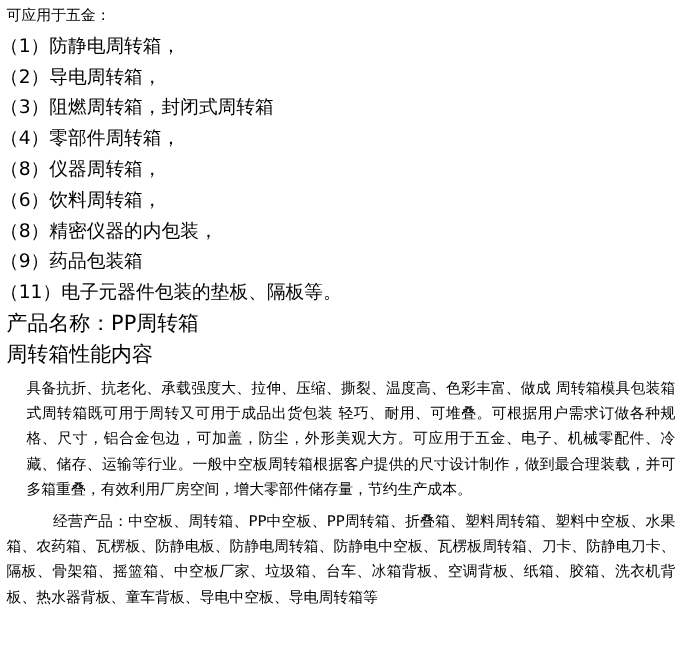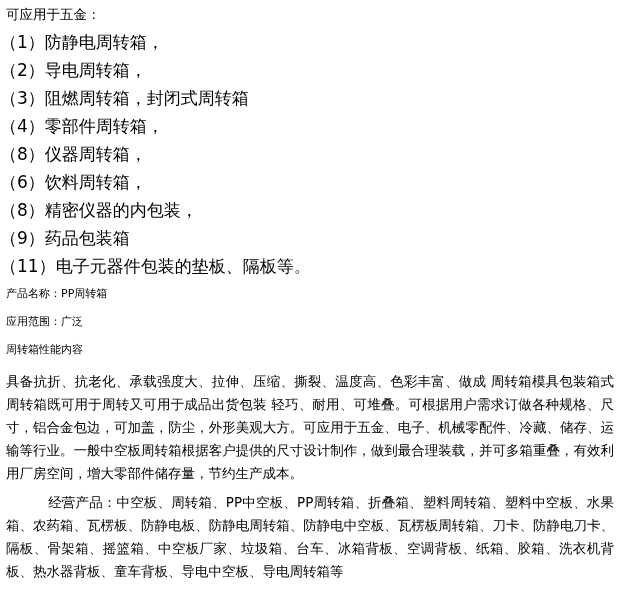--- a/index.html
+++ b/index.html
@@ -15,21 +15,21 @@
     overflow: hidden;
   }
   .page {
     position: relative;
     width: 624px;
     height: 606px;
     padding: 0;
     box-sizing: border-box;
   }
   .line {
-    font-size: 11px;
+    font-size: 19px;
     line-height: 28px;
     padding-left: 6px;
     white-space: nowrap;
   }
   .heading {
     font-size: 13.5px;
     line-height: 28px;
     padding-left: 6px;
   }
   .list-item {
@@ -37,21 +37,21 @@
     line-height: 28px;
     padding-left: 0;
     white-space: nowrap;
   }
   .spacer-sm {
     height: 6px;
   }
   .para {
     font-size: 13.5px;
     line-height: 23px;
-    padding-left: 6px;
+    padding-left: 24px;
     padding-right: 10px;
     text-align: justify;
     text-justify: inter-ideograph;
   }
   .para.biz {
     padding-left: 6px;
   }
   .biz-indent {
     display: inline-block;
     width: 42px;
@@ -70,21 +70,20 @@
     <div class="list-item">（3）阻燃周转箱，封闭式周转箱</div>
     <div class="list-item">（4）零部件周转箱，</div>
     <div class="list-item">（8）仪器周转箱，</div>
     <div class="list-item">（6）饮料周转箱，</div>
     <div class="list-item">（8）精密仪器的内包装，</div>
     <div class="list-item">（9）药品包装箱</div>
     <div class="list-item">（11）电子元器件包装的垫板、隔板等。</div>
   </div>
 
   <div class="line">产品名称：PP周转箱</div>
-  <div class="line">应用范围：广泛</div>
   <div class="line">周转箱性能内容</div>
 
   <div class="spacer-sm"></div>
 
   <div class="para">具备抗折、抗老化、承载强度大、拉伸、压缩、撕裂、温度高、色彩丰富、做成 周转箱模具包装箱式周转箱既可用于周转又可用于成品出货包装 轻巧、耐用、可堆叠。可根据用户需求订做各种规格、尺寸，铝合金包边，可加盖，防尘，外形美观大方。可应用于五金、电子、机械零配件、冷藏、储存、运输等行业。一般中空板周转箱根据客户提供的尺寸设计制作，做到最合理装载，并可多箱重叠，有效利用厂房空间，增大零部件储存量，节约生产成本。</div>
 
   <div class="spacer-sm"></div>
 
   <div class="para biz"><span class="biz-indent"></span><span>经营产品：</span><span>中空板、周转箱、PP中空板、PP周转箱、折叠箱、塑料周转箱、塑料中空板、水果箱、农药箱、瓦楞板、防静电板、防静电周转箱、防静电中空板、瓦楞板周转箱、刀卡、防静电刀卡、隔板、骨架箱、摇篮箱、中空板厂家、垃圾箱、台车、冰箱背板、空调背板、纸箱、胶箱、洗衣机背板、热水器背板、童车背板、导电中空板、导电周转箱等</span></div>
 

